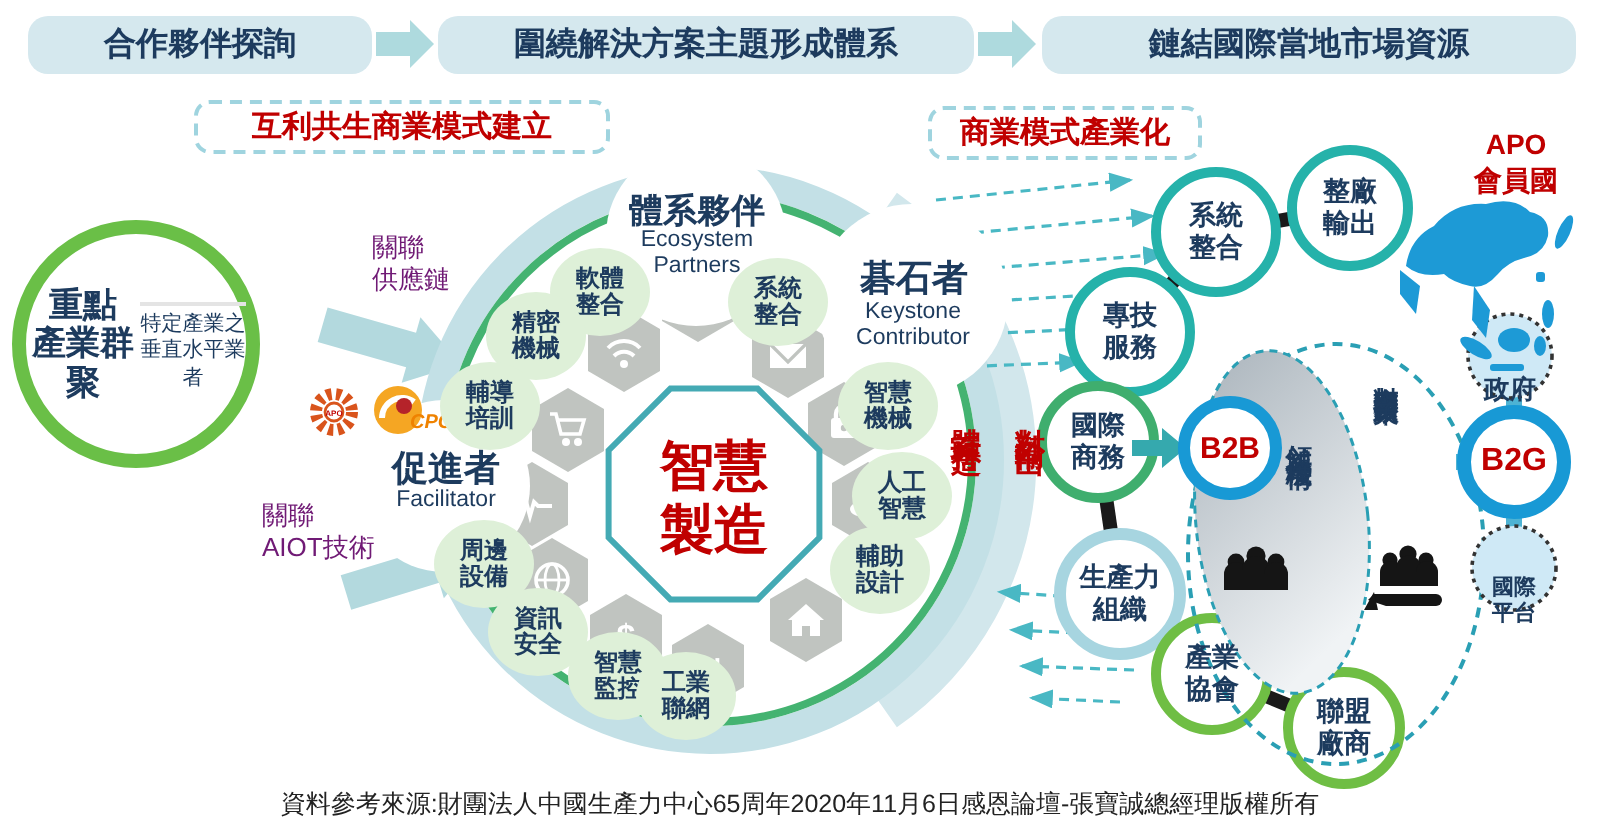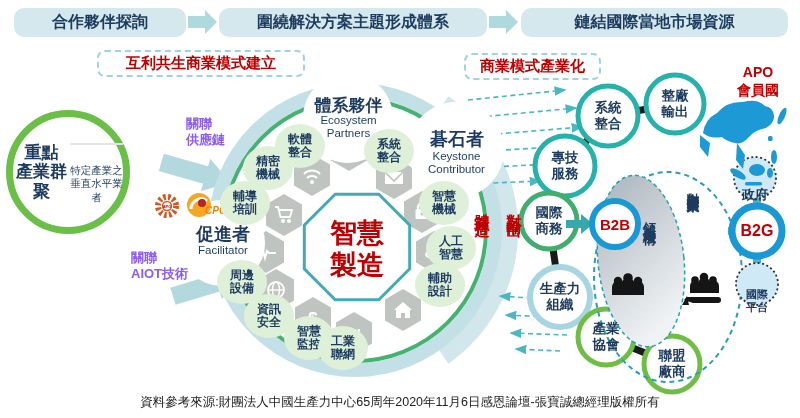--- a/index.html
+++ b/index.html
@@ -8,22 +8,22 @@
   #bg { position:absolute; left:0; top:0; }
   .abs { position:absolute; }
   .ml { white-space:pre-line; }
   .flowbox { background:#d5e8ee; color:#1d3b5e; font-weight:bold; font-size:16px;
              display:flex; align-items:center; justify-content:center;border-radius:10px; }
   .phase { border:2px dashed #9fd4df; border-radius:8px; color:#c00000; font-weight:bold;
            font-size:15px; display:flex; align-items:center; justify-content:center; background:#fff; }
   .cluster { border-radius:50%; background:#fff; display:flex; flex-direction:row;
              align-items:center; justify-content:center; text-align:center; color:#1d3b5e; }
   .cluster .ttl { font-size:17px; font-weight:bold; line-height:1.15; }
-  .cluster .sub { font-size:10.5px; line-height:1.25; border-top:2px solid #e4e4e4; padding-top:19px; margin-top:3px; }
-  .linklbl { color:#8b5cf6; font-weight:bold; font-size:13px; line-height:1.25; }
+  .cluster .sub { font-size:10.5px; line-height:1.25; border-top:2px solid #e4e4e4; padding-top:3px; margin-top:3px; }
+  .linklbl { color:#701a75; font-weight:normal; font-size:13px; line-height:1.25; }
   .pill { width:50px; height:44px; border-radius:50%; background:#def0d8; color:#1d3b5e;
           font-weight:bold; font-size:12px; line-height:1.12; display:flex; align-items:center;
           justify-content:center; text-align:center; }
   .roleZh { color:#1d3b5e; font-weight:bold; text-align:center; }
   .roleEn { color:#1d3b5e; font-size:11.5px; line-height:1.15; text-align:center; }
   .centerTtl { color:#c00000; font-weight:bold; font-size:27px; line-height:1.2; display:flex;
                align-items:center; justify-content:center; text-align:center; }
   .vtext { writing-mode:vertical-rl; text-orientation:upright; font-weight:bold; letter-spacing:3px; }
   .vred { color:#c00000; font-size:15px; }
   .vnavy { color:#1d3b5e; font-size:13px; letter-spacing:2px; }

